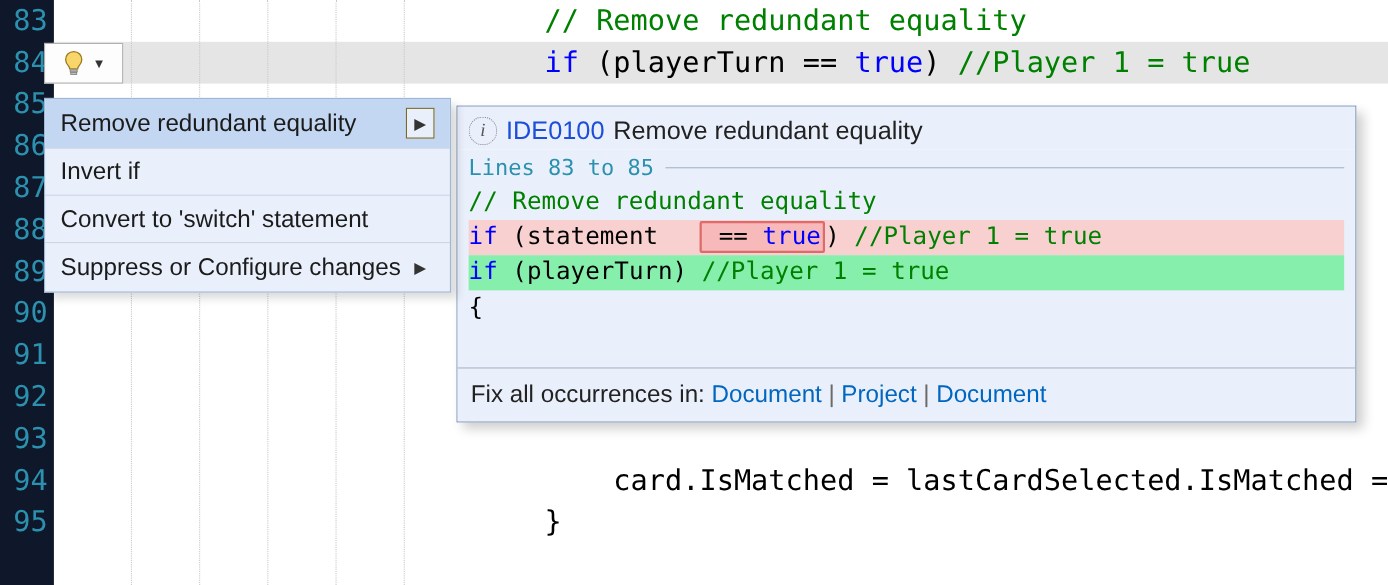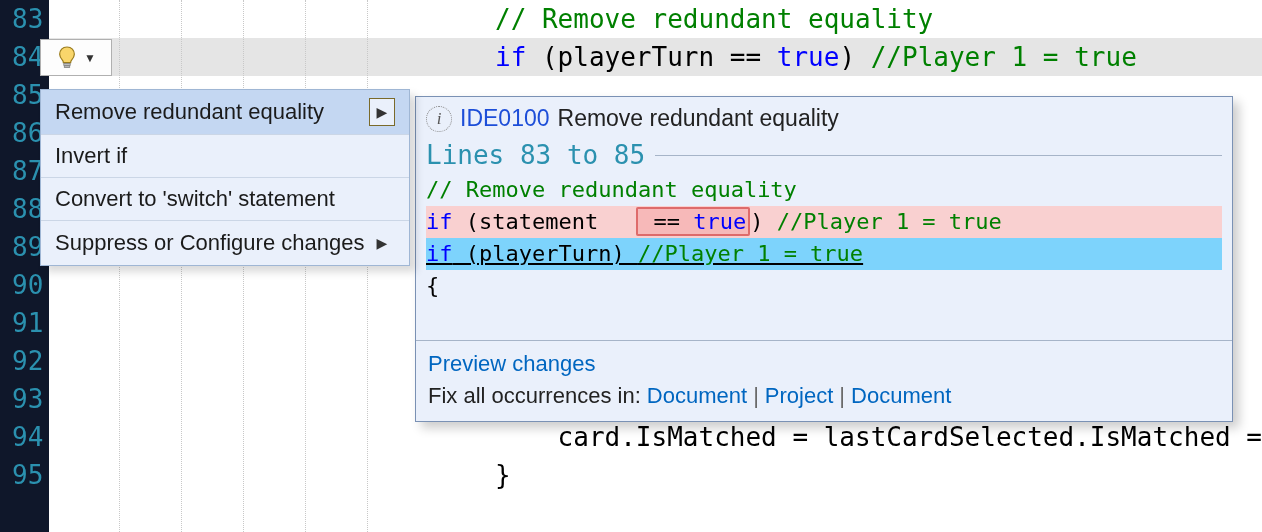--- a/index.html
+++ b/index.html
@@ -146,37 +146,37 @@
       background: #eaf0fb;
       padding: 0 0 6px 0;
     }
     .diff-lines-header {
       display: flex;
       align-items: center;
       gap: 10px;
       padding: 4px 10px 4px 10px;
       color: #2b91af;
       font-family: Consolas, monospace;
-      font-size: 26px;
+      font-size: 20px;
       white-space: nowrap;
     }
     .diff-lines-header .line-rule {
       flex: 1;
       height: 1px;
       background: #a6b4c8;
     }
     .diff-code {
       font-family: Consolas, monospace;
       font-size: 22px;
       line-height: 32px;
       padding: 0 10px;
     }
     .diff-row { white-space: pre; }
     .diff-del { background: #f9d0d0; }
-    .diff-add { background: #7dd3fc; text-decoration: underline; }
+    .diff-add { background: #86efac; }
     .diff-highlight-box {
       border: 2px solid #de6b6b;
       background: #f7b9b9;
       padding: 0 2px;
       border-radius: 2px;
       margin-left: 38px;
     }
     .flyout-footer {
       border-top: 1px solid #a6b4c8;
       background: #eaf0fb;
@@ -270,16 +270,15 @@
     </div>
     <div class="diff-code">
       <div class="diff-row"><span class="k-comment">// Remove redundant equality</span></div>
       <div class="diff-row diff-del"><span class="k-keyword">if</span><span class="k-text"> (statement</span><span class="diff-highlight-box"><span class="k-text"> == </span><span class="k-keyword">true</span></span><span class="k-text">) </span><span class="k-comment">//Player 1 = true</span></div>
       <div class="diff-row diff-add"><span class="k-keyword">if</span><span class="k-text"> (playerTurn) </span><span class="k-comment">//Player 1 = true</span></div>
       <div class="diff-row"><span class="k-text">{</span></div>
       <div class="diff-row">&nbsp;</div>
     </div>
   </div>
   <div class="flyout-footer">
-    <span class="preview-link">Preview changes</span>
     <span>Fix all occurrences in: </span><span class="link">Document</span><span class="sep">|</span><span class="link">Project</span><span class="sep">|</span><span class="link">Document</span>
   </div>
 </div>
 
 </body></html>

